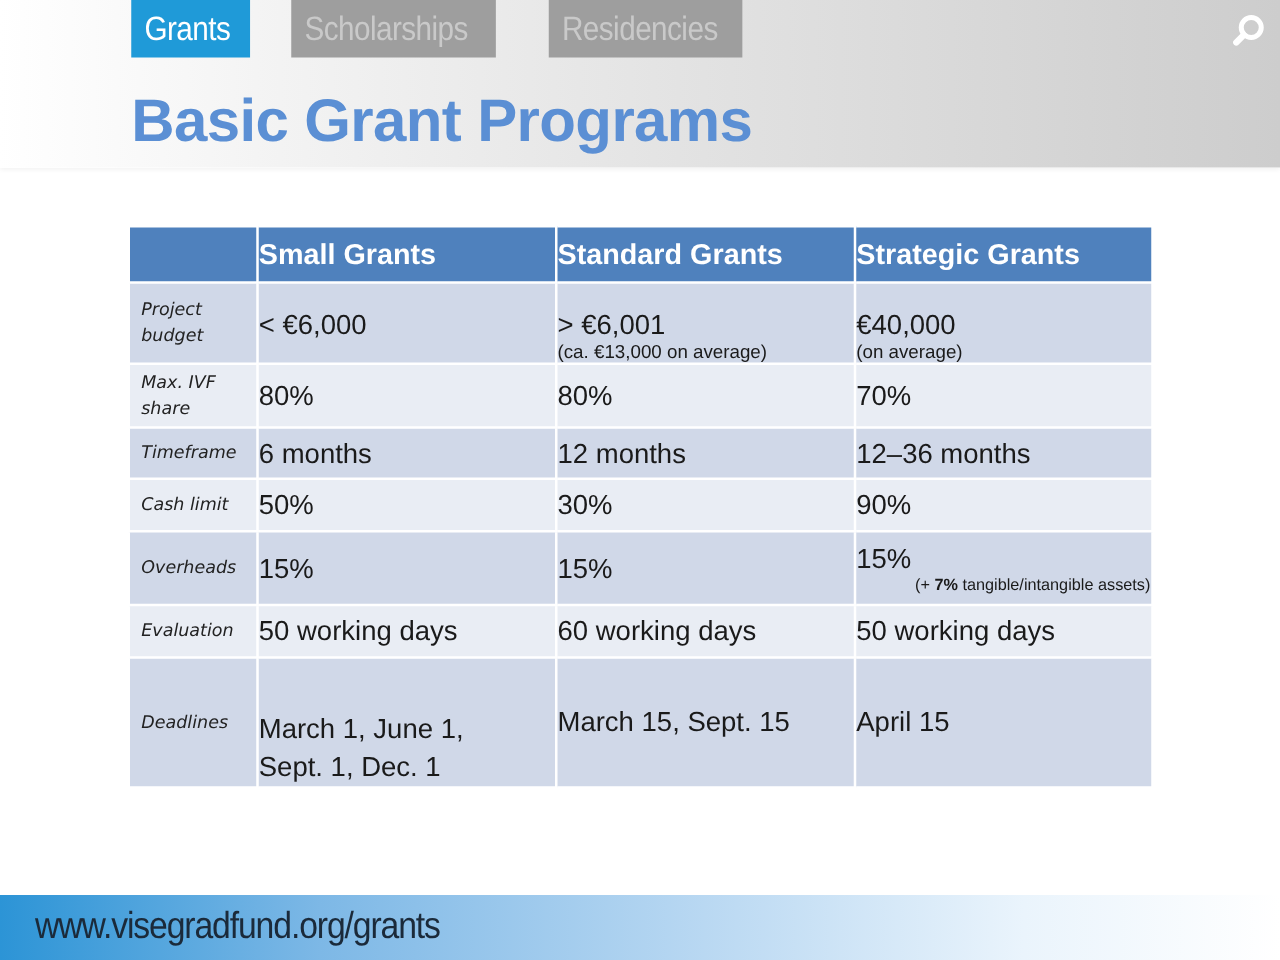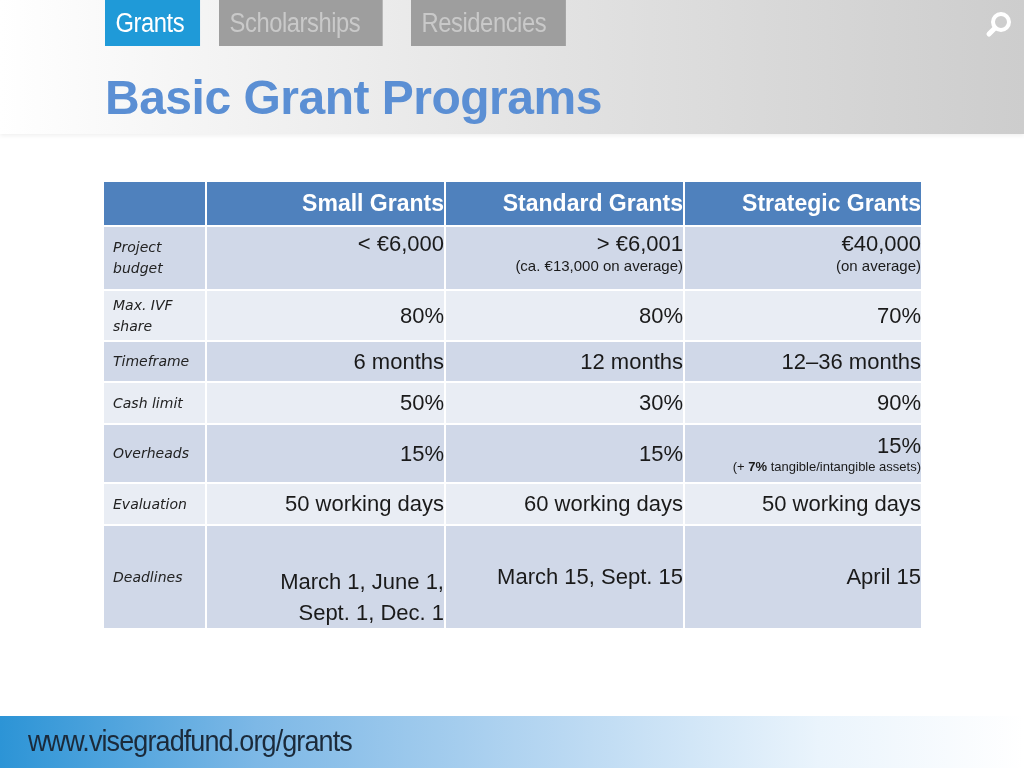--- a/index.html
+++ b/index.html
@@ -4,21 +4,21 @@
   <style>
     * { margin:0; padding:0; box-sizing:border-box; }
     html, body { width:1024px; height:768px; overflow:hidden; background:#ffffff; }
     body { position:relative; font-family:"DejaVu Sans", sans-serif; }
 
     .header-band {
       position:absolute; left:0; top:0; width:1024px; height:134px;
       background:linear-gradient(to right, #ffffff 0%, #f4f4f4 20%, #e2e2e2 55%, #cdcdcd 100%);
       box-shadow:0 2px 4px rgba(0,0,0,0.06);
     }
-    .tabs { position:absolute; left:105px; top:0; height:60px; display:flex; gap:6px; }
+    .tabs { position:absolute; left:105px; top:0; height:60px; display:flex; gap:20px; }
     .tab {
       height:46px; padding:0 12px; display:flex; align-items:center;
       font-family:"Liberation Sans", sans-serif; font-size:27px; letter-spacing:-0.5px;
       cursor:pointer; transform:scaleX(0.88); transform-origin:left;
     }
     .tab-wrap { height:46px; overflow:visible; }
     .tab.active { background:#1f9ad8; color:#ffffff; }
     .tab.inactive { background:#9e9e9e; color:#c9c9c9; }
 
     .search-icon { position:absolute; left:985px; top:10px; width:28px; height:28px; cursor:pointer; }
@@ -26,32 +26,32 @@
     .page-title {
       position:absolute; left:105px; top:70px;
       font-family:"Liberation Sans", sans-serif; font-weight:bold; font-size:48px;
       color:#5b8fd4; letter-spacing:-0.5px;
     }
 
     table.grid {
       position:absolute; left:102px; top:180px; width:819px;
       border-collapse:collapse; table-layout:fixed;
     }
-    table.grid td, table.grid th { border:2px solid #ffffff; text-align:right; vertical-align:middle; }
+    table.grid td, table.grid th { border:2px solid #ffffff; text-align:left; vertical-align:middle; }
     table.grid th {
       background:#4f81bd; color:#ffffff; font-weight:bold;
       font-family:"Liberation Sans", sans-serif; font-size:23px; height:45px;
     }
     .rowlabel { text-align:left !important; padding-left:9px; font-size:14px; color:#222; line-height:21px;font-style:italic; }
     .val { font-size:22px; color:#1a1a1a; font-family:"Liberation Sans", sans-serif; }
     .sub { font-size:15px; color:#1a1a1a; font-family:"Liberation Sans", sans-serif; }
-    .sub2 { font-size:13px; color:#1a1a1a; font-family:"Liberation Sans", sans-serif; }
+    .sub2 { font-size:13px; color:#1a1a1a; font-family:"Liberation Sans", sans-serif;padding-left:47px; }
     tr.dark td { background:#d0d8e8; }
     tr.light td { background:#e9edf4; }
-    .cell-top { vertical-align:top !important; padding-top:4px; }
+    .cell-top { vertical-align:top !important; padding-top:20px; }
 
     .footer-band {
       position:absolute; left:0; top:716px; width:1024px; height:52px;
       background:linear-gradient(to right, #2c94d6 0%, #7db8e6 25%, #b9d8f2 55%, #eaf4fc 80%, #ffffff 100%);
     }
     .footer-url {
       position:absolute; left:28px; top:8px;
       font-family:"Liberation Sans", sans-serif; font-size:30px; color:#1b2a3a;
       letter-spacing:-1px; transform:scaleX(0.9); transform-origin:left;
     }

